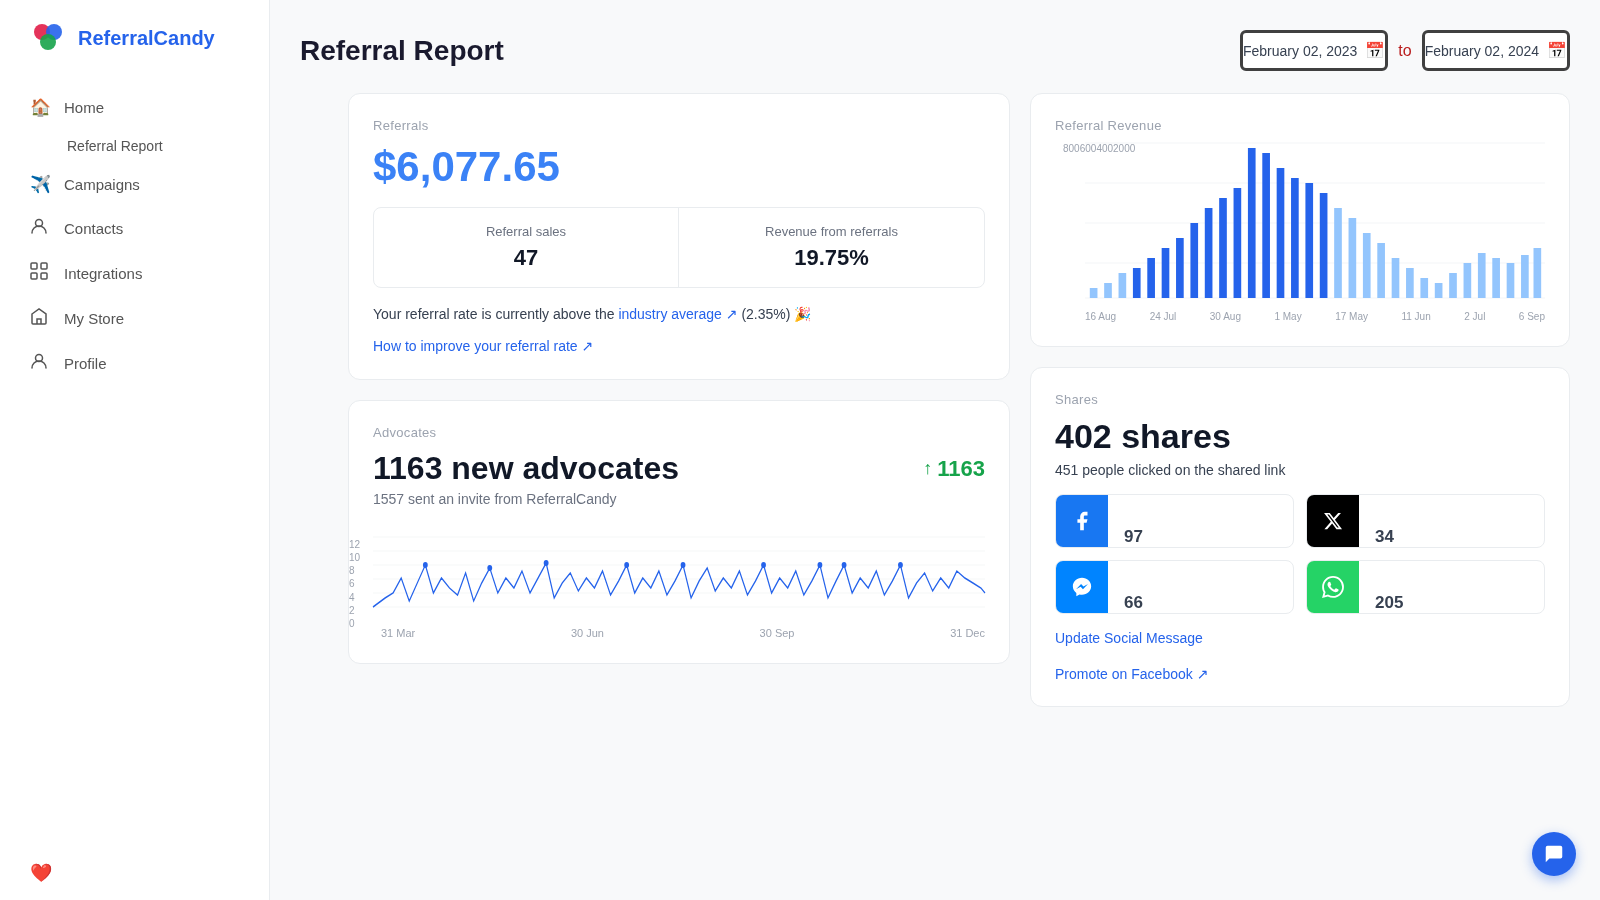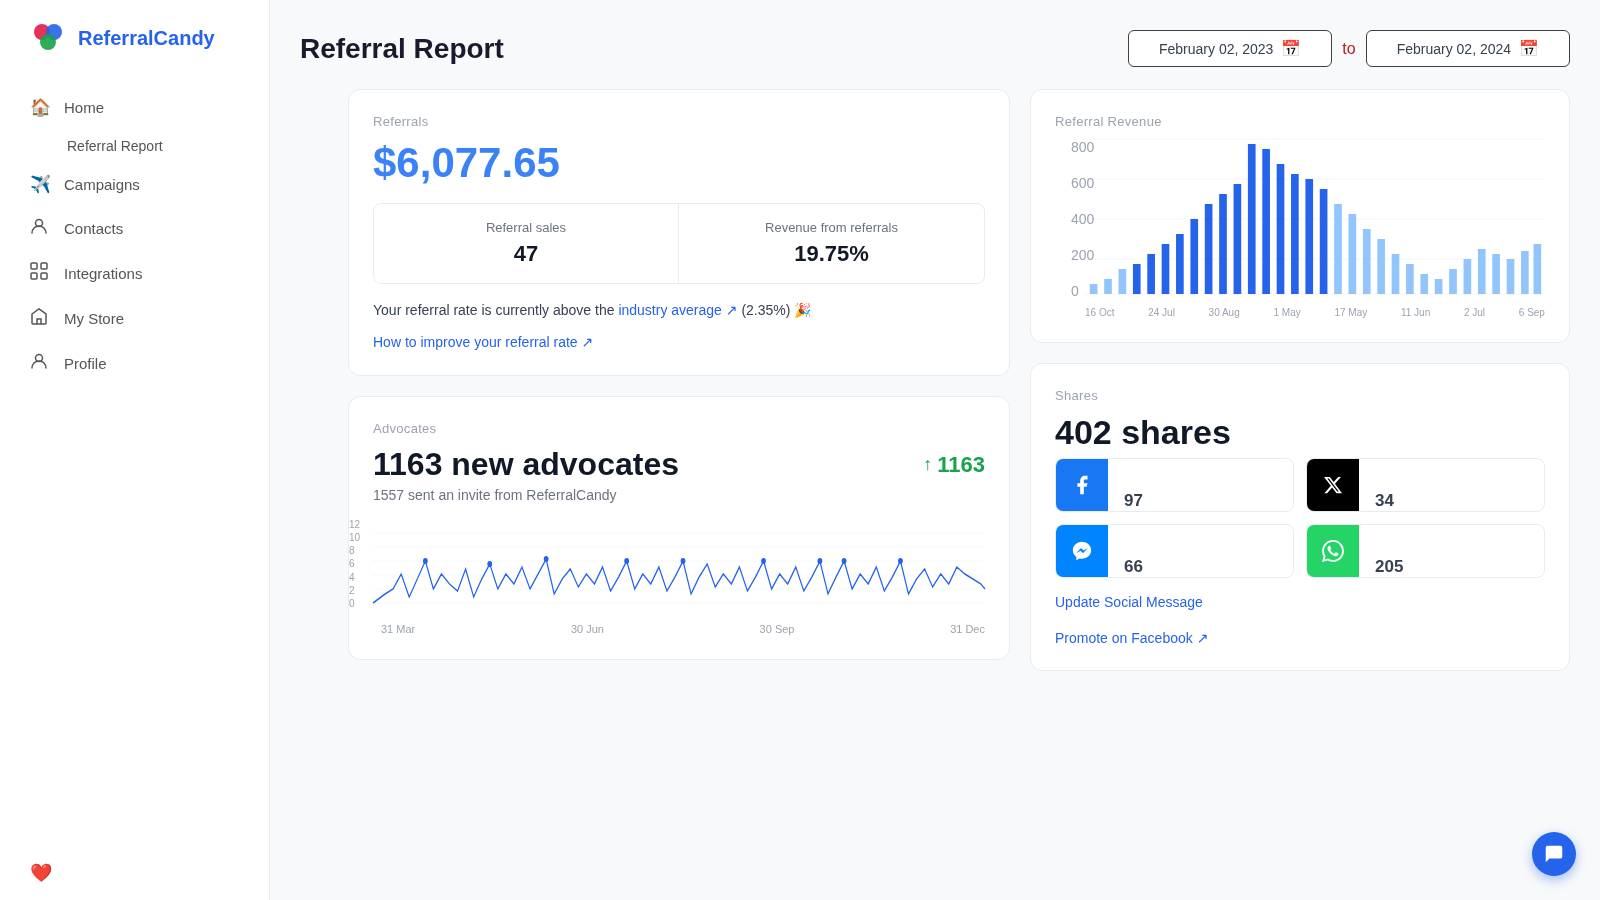--- a/index.html
+++ b/index.html
@@ -88,23 +88,23 @@
     }
     .date-range {
       display: flex;
       align-items: center;
       gap: 10px;
     }
     .date-input {
       display: flex;
       align-items: center;
       gap: 8px;
-      border: 1px solid #404040;
+      border: 3px solid #404040;
       border-radius: 6px;
-      padding: 8px 30px;
+      padding: 8px 0;
       background: #fff;
       font-size: 14px;
       color: #374151;
       cursor: pointer;
     }
     .date-input .cal-icon { color: #9ca3af; font-size: 16px; }
     .date-sep { color: #b91c1c; font-size: 16px; }
 
     
     .content-grid {
@@ -395,21 +395,21 @@
             <circle cx="145" cy="45" r="3" fill="#2563eb"></circle>
             <circle cx="215" cy="40" r="3" fill="#2563eb"></circle>
             <circle cx="315" cy="42" r="3" fill="#2563eb"></circle>
             <circle cx="385" cy="42" r="3" fill="#2563eb"></circle>
             <circle cx="485" cy="42" r="3" fill="#2563eb"></circle>
             <circle cx="555" cy="42" r="3" fill="#2563eb"></circle>
             <circle cx="585" cy="42" r="3" fill="#2563eb"></circle>
             <circle cx="655" cy="42" r="3" fill="#2563eb"></circle>
           </svg>
           
-          <div style="position:absolute;left:-24px;top:0;display:flex;flex-direction:column;justify-content:space-between;height:90px;font-size:10px;color:#9ca3af;">
+          <div style="position:absolute;left:-24px;top:16px;display:flex;flex-direction:column;justify-content:space-between;height:90px;font-size:10px;color:#9ca3af;">
             <span>12</span>
             <span>10</span>
             <span>8</span>
             <span>6</span>
             <span>4</span>
             <span>2</span>
             <span>0</span>
           </div>
         </div>
         <div class="chart-labels-x" style="padding-left:8px;">
@@ -420,21 +420,21 @@
         </div>
       </div>
     </div>
 
     <div class="right-col">
 
       <div class="card">
         <div class="card-label">Referral Revenue</div>
         <div style="position:relative;padding-left:30px;margin-top:8px;">
           
-          <div style="position:absolute;left:16px;top:0;display:flex;flex-direction:column;justify-content:space-between;height:160px;font-size:14px;color:#9ca3af;">
+          <div style="position:absolute;left:8px;top:0;display:flex;justify-content:space-between;height:160px;font-size:10px;color:#9ca3af;">
             <span>800</span>
             <span>600</span>
             <span>400</span>
             <span>200</span>
             <span>0</span>
           </div>
           <svg width="100%" height="160" viewBox="0 0 480 160" preserveAspectRatio="none">
 
             <line x1="0" y1="0" x2="480" y2="0" stroke="#e9ecef" stroke-width="0.5"></line>
             <line x1="0" y1="40" x2="480" y2="40" stroke="#e9ecef" stroke-width="0.5"></line>
@@ -469,35 +469,36 @@
             <rect x="365" y="140" width="8" height="15" fill="#93c5fd"></rect>
             <rect x="380" y="130" width="8" height="25" fill="#93c5fd"></rect>
             <rect x="395" y="120" width="8" height="35" fill="#93c5fd"></rect>
             <rect x="410" y="110" width="8" height="45" fill="#93c5fd"></rect>
             <rect x="425" y="115" width="8" height="40" fill="#93c5fd"></rect>
             <rect x="440" y="120" width="8" height="35" fill="#93c5fd"></rect>
             <rect x="455" y="112" width="8" height="43" fill="#93c5fd"></rect>
             <rect x="468" y="105" width="8" height="50" fill="#93c5fd"></rect>
           </svg>
           <div style="display:flex;justify-content:space-between;font-size:10px;color:#9ca3af;margin-top:4px;">
-            <span>16 Oct</span>
+            <span>16 Aug</span>
             <span>24 Jul</span>
             <span>30 Aug</span>
             <span>1 May</span>
             <span>17 May</span>
             <span>11 Jun</span>
             <span>2 Jul</span>
             <span>6 Sep</span>
           </div>
         </div>
       </div>
 
       <div class="card">
         <div class="card-label">Shares</div>
         <div class="shares-big">402 shares</div>
+        <div class="shares-sub">451 people clicked on the shared link</div>
         <div class="share-grid">
 
           <div class="share-btn">
             <div class="share-icon fb">
               <svg width="22" height="22" viewBox="0 0 24 24" fill="white">
                   <path d="M18 2h-3a5 5 0 00-5 5v3H7v4h3v8h4v-8h3l1-4h-4V7a1 1 0 011-1h3z"></path>
                 </svg>
             </div>
             <span class="share-count">97</span>
           </div>

